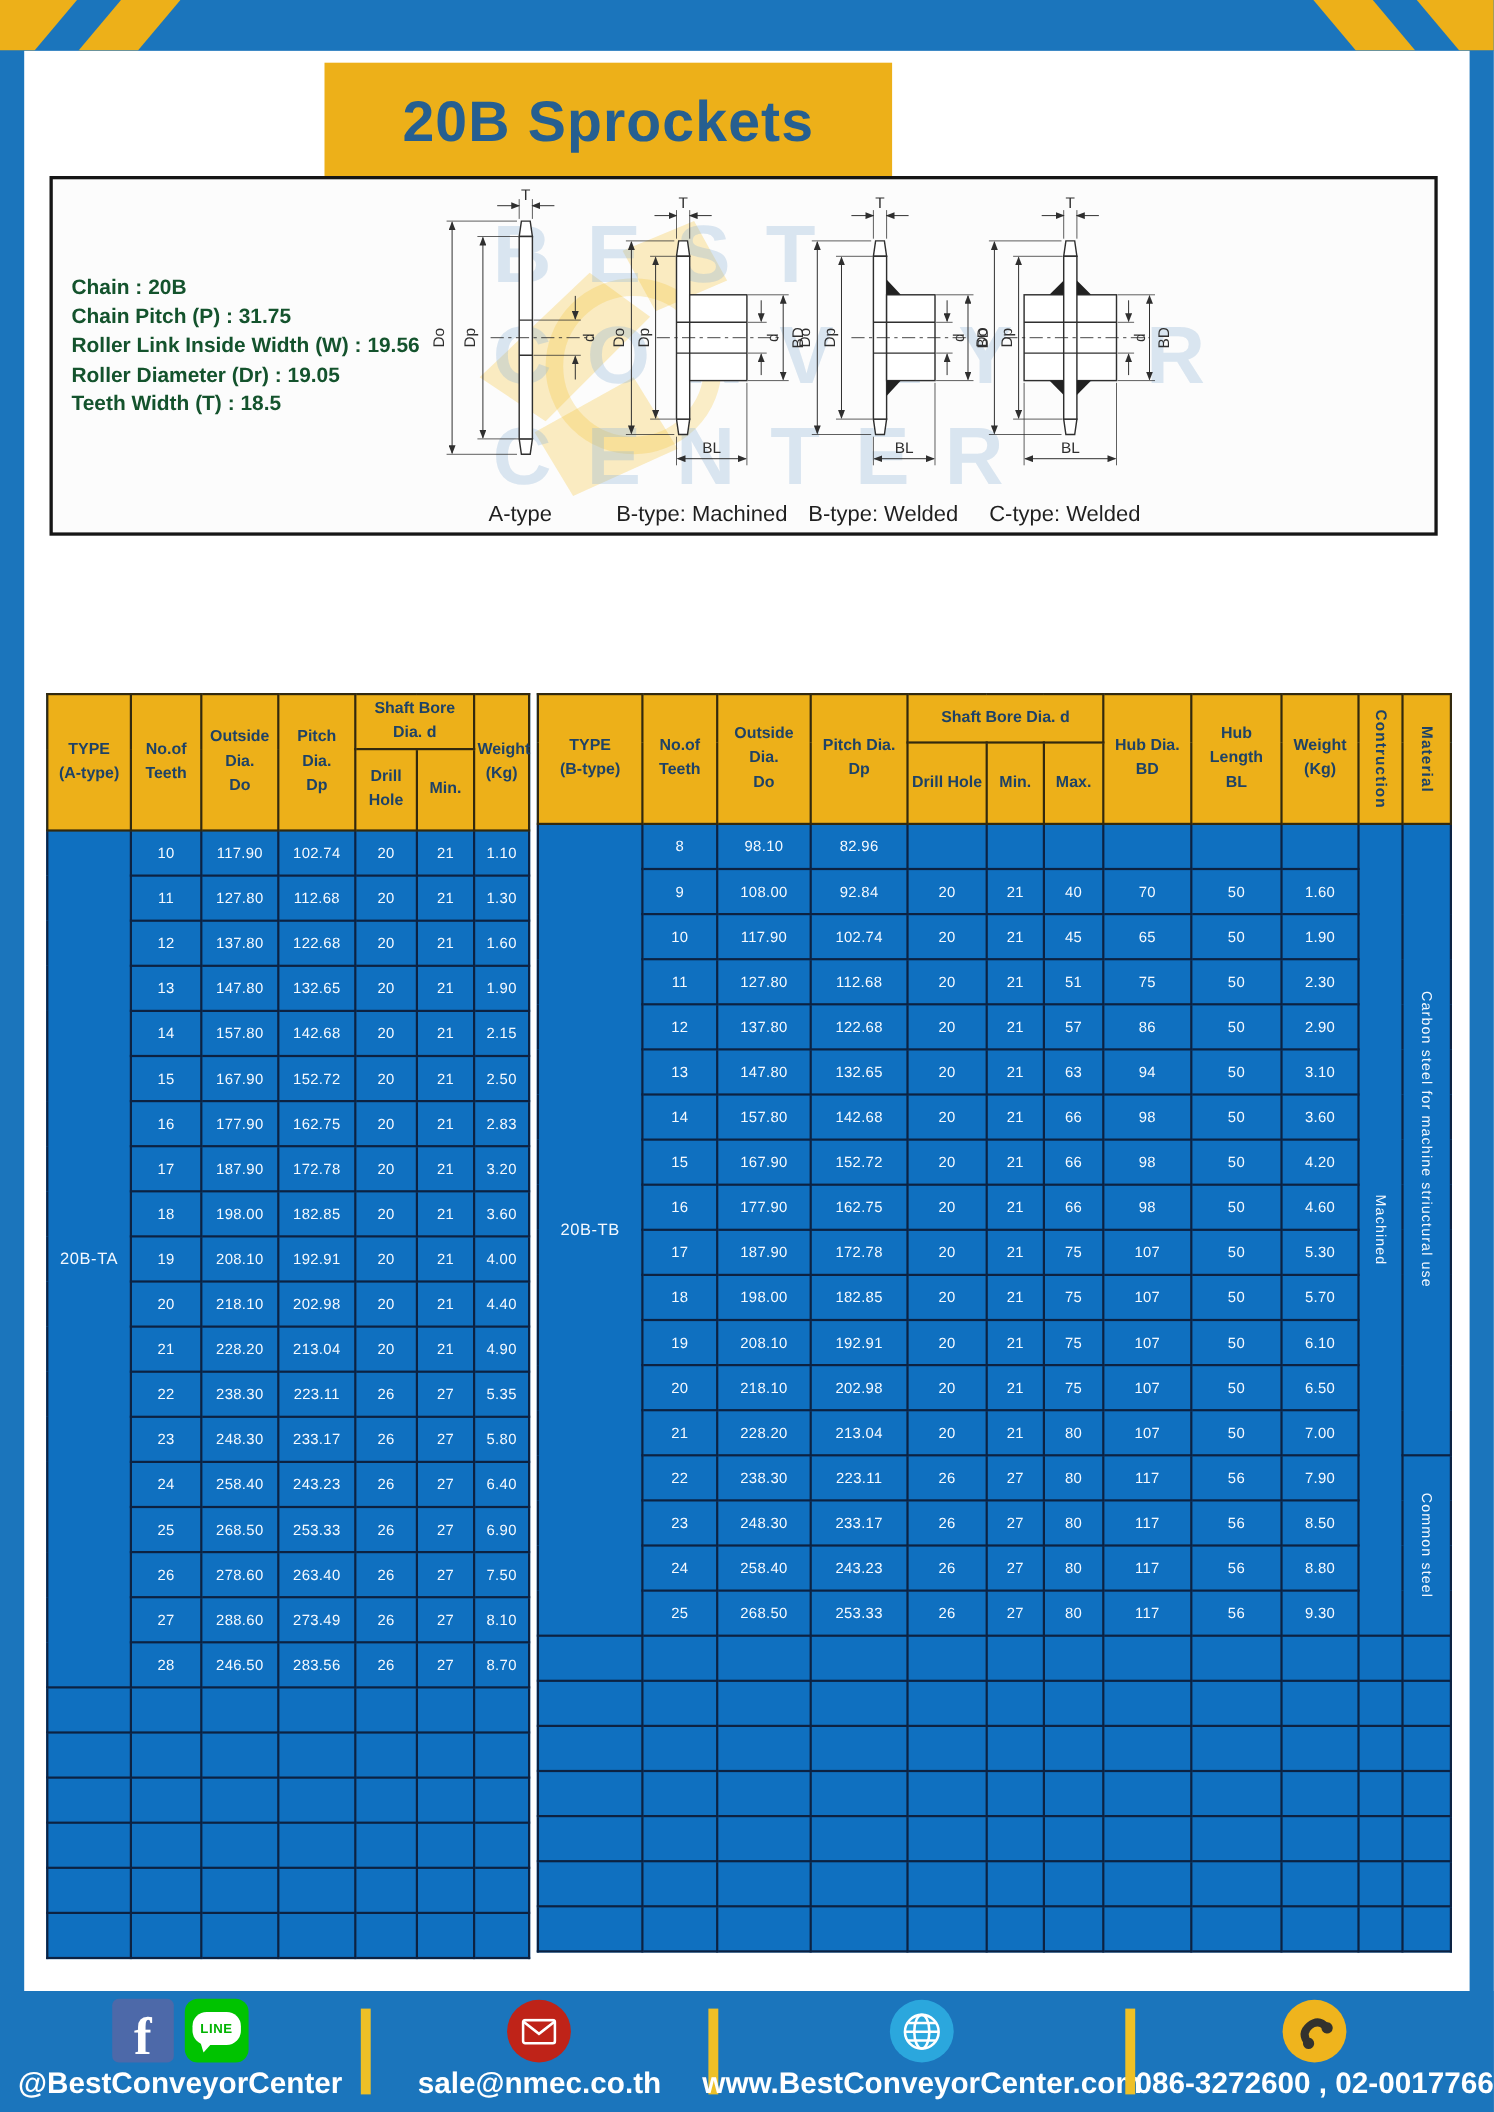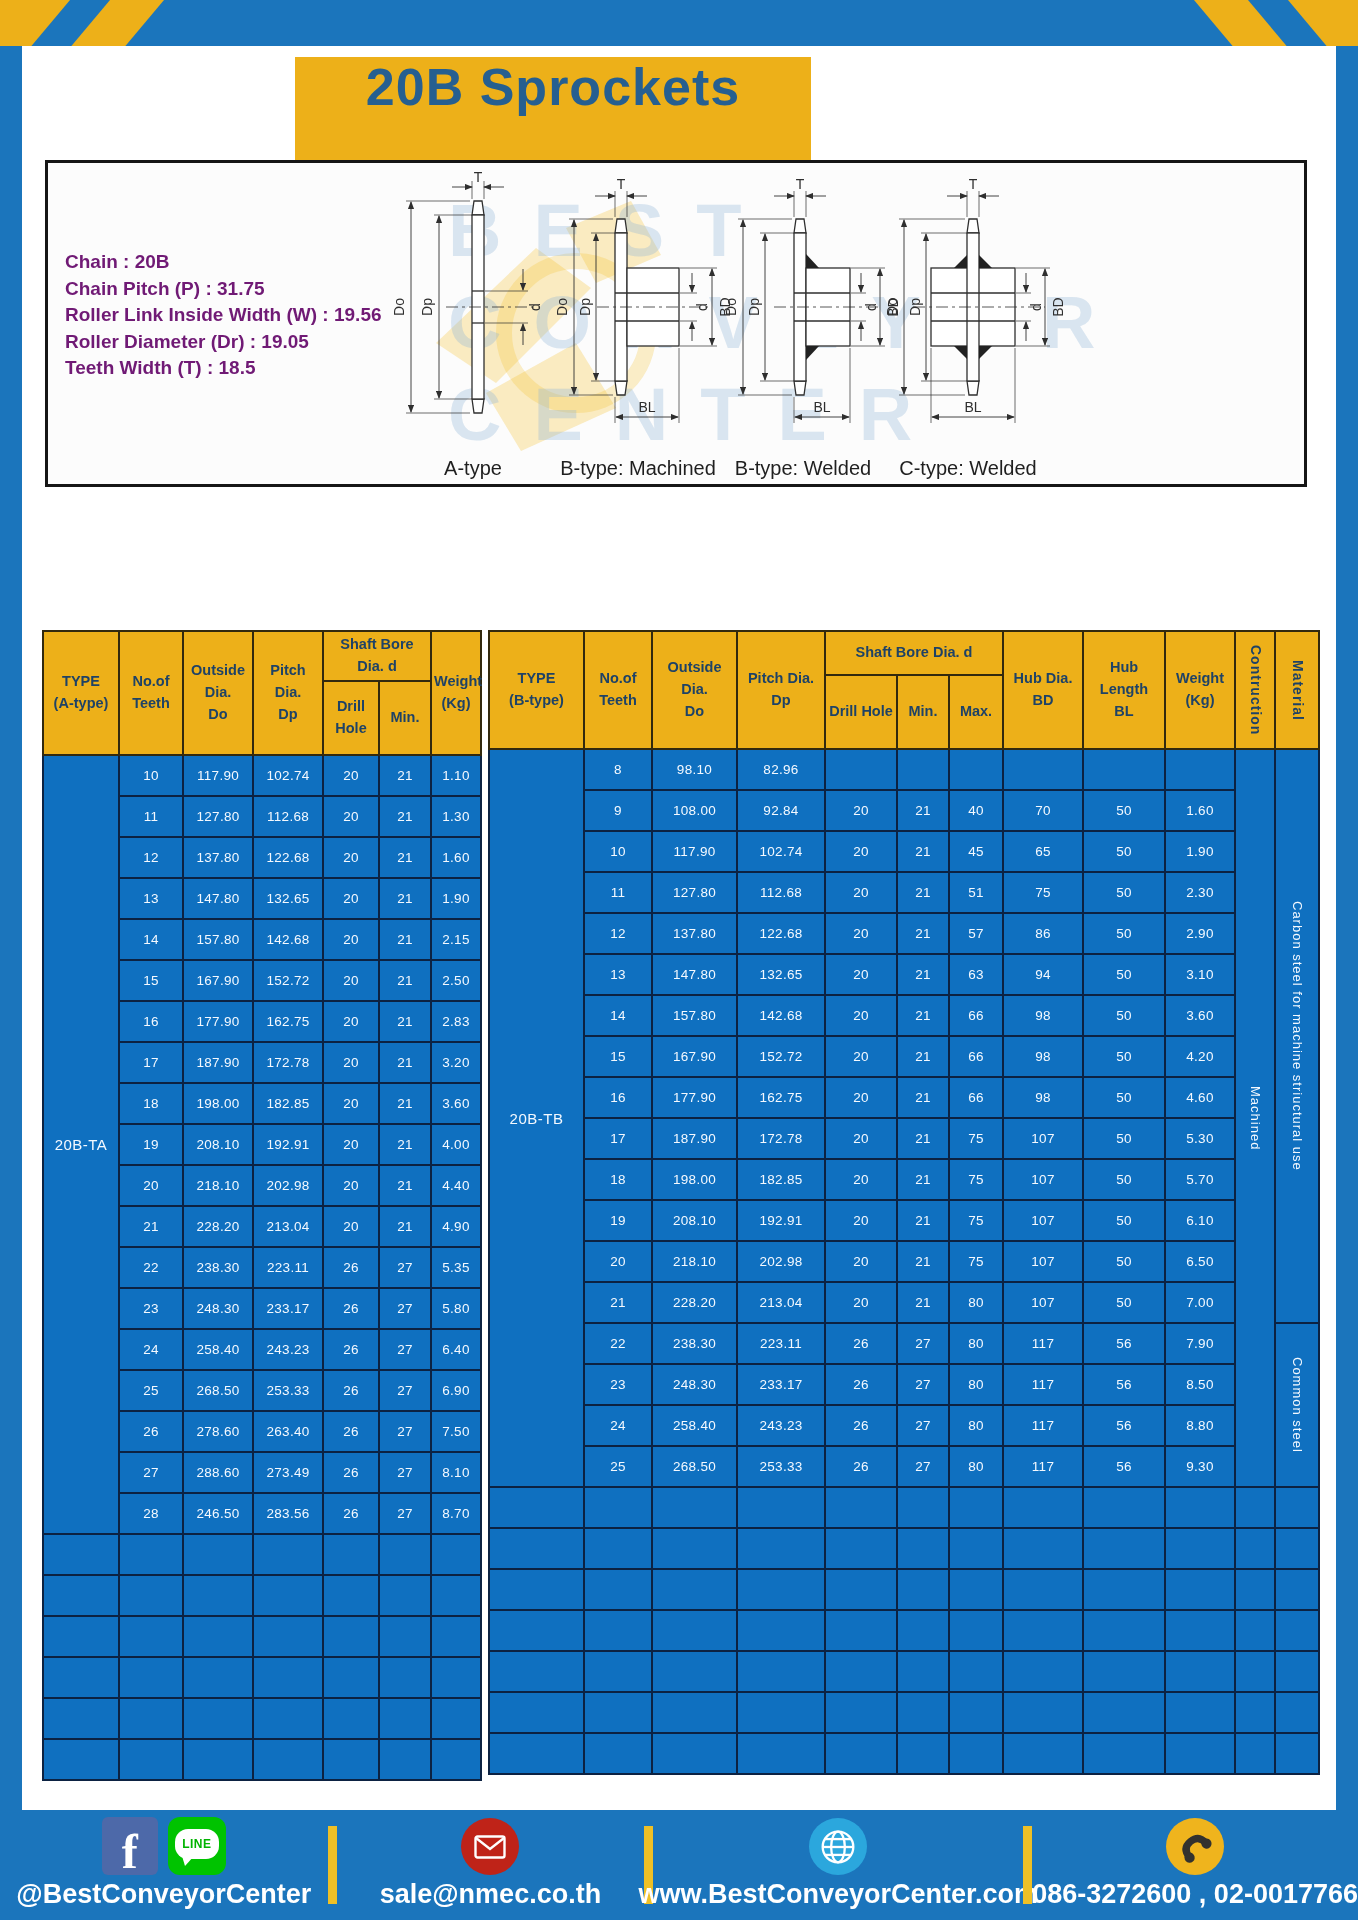--- a/index.html
+++ b/index.html
@@ -9,32 +9,32 @@
   .white-panel {position:absolute;left:22px;top:46px;width:1314px;height:1764px;background:#ffffff}
 
   .topbar {position:absolute;top:0;left:0;width:1358px;height:46px;background:#1b75bc;overflow:hidden}
   .stripe {position:absolute;top:0;height:46px;background:#edb019}
   .stripe.l1{left:-30px;width:100px;transform:skewX(-40deg);transform-origin:top left}
   .stripe.l2{left:110px;width:54px;transform:skewX(-40deg);transform-origin:top left}
   .stripe.r1{right:-30px;width:100px;transform:skewX(40deg);transform-origin:top right}
   .stripe.r2{right:110px;width:54px;transform:skewX(40deg);transform-origin:top right}
 
   .title-box {position:absolute;left:295px;top:57px;width:516px;height:108px;background:#edb019;
-    display:flex;align-items:flex-start;justify-content:center}
+    display:flex;align-items:center;justify-content:center}
   .title {font-size:52px;font-weight:800;color:#265f90;letter-spacing:1px}
 
   .diagram-panel {position:absolute;left:45px;top:160px;width:1262px;height:327px;background:#fcfcfc;
     border:3px solid #161616}
 
   .wm-shapes {position:absolute;left:368px;top:30px}
   .wm-text {position:absolute;left:400px;top:22px;width:680px;font-weight:800;
     color:rgba(142,180,216,0.32);font-size:74px;line-height:92px;letter-spacing:32px;white-space:nowrap}
 
   .specs {position:absolute;left:17px;top:86px}
-  .spec-line {font-size:19px;font-weight:700;color:#701a75;line-height:26.5px;white-space:nowrap}
+  .spec-line {font-size:19px;font-weight:700;color:#14532d;line-height:26.5px;white-space:nowrap}
 
   .diagram {position:absolute;top:8px;width:190px;text-align:center}
   .diagram.da{left:330px}.diagram.db1{left:495px}.diagram.db2{left:660px}.diagram.dc{left:825px}
   .dg {display:block}
   .caption {font-size:20px;color:#1f1f1f;margin-top:14px;white-space:nowrap}
 
   table.tbl {position:absolute;border-collapse:collapse;table-layout:fixed;background:#0f70c0}
   .tbl-a {left:42px;top:630px;width:438px}
   .tbl-b {left:488px;top:630px;width:830px}
   .tbl th {background:#edb019;color:#1e4266;font-weight:700;font-size:14.5px;border:2px solid #32290e;

